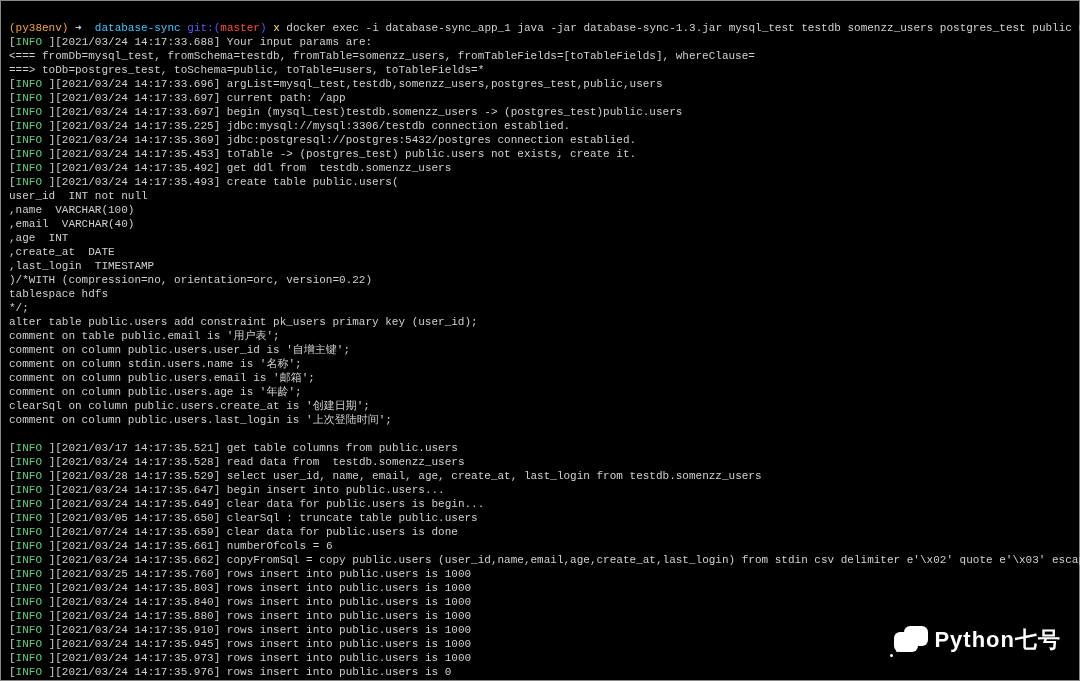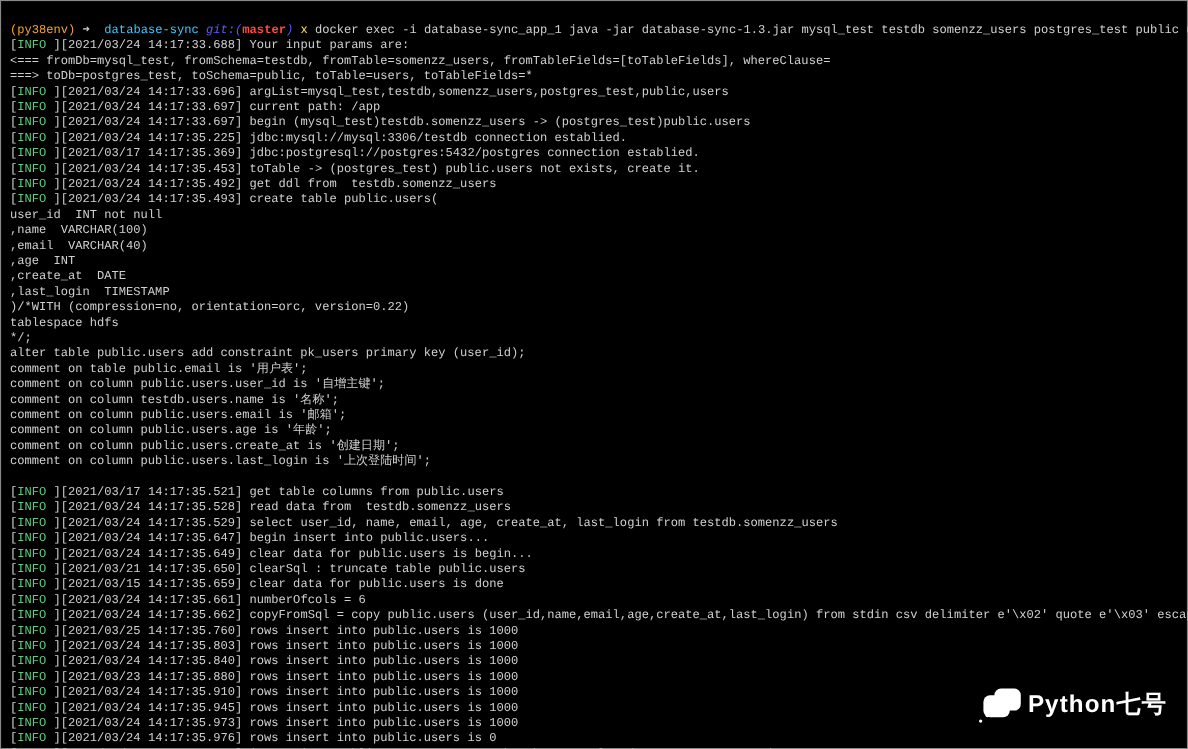--- a/index.html
+++ b/index.html
@@ -21,22 +21,22 @@
     height: 681px;
     border: 1px solid #888;
     padding: 6px 8px;
   }
   .terminal {
     white-space: pre;
   }
   .env    { color: #f5a52d; margin-top: 36px; }   
   .arrow  { color: #d0d0d0; }   
   .dir    { color: #3bc8ff; }   
-  .git    { color: #5b57ff; font-style: italic; }   
-  .branch { color: #ff4b3e; font-weight: bold; }   
+  .git    { color: #5b57ff; }   
+  .branch { color: #ff4b3e; }   
   .x      { color: #ffe14d; }   
   .cmd    { color: #d0d0d0; }
   .info   { color: #5bcf7f; margin-top: 35px; }   
   .bracket{ color: #d0d0d0; }
   .watermark {
     position: absolute;
     right: 18px;
     bottom: 26px;
     display: flex;
     align-items: center;
@@ -74,55 +74,55 @@
 <div class="window">
 <div class="terminal">
 <span><span class="env">(py38env)</span> <span class="arrow">➜</span>  <span class="dir">database-sync</span> <span class="git">git:(</span><span class="branch">master</span><span class="git">)</span> <span class="x">x</span> <span class="cmd">docker exec -i database-sync_app_1 java -jar database-sync-1.3.jar mysql_test testdb somenzz_users postgres_test public users --sync-ddl</span></span>
 <span><span class="bracket">[</span><span class="info">INFO</span> <span class="bracket">]</span><span>[2021/03/24 14:17:33.688] Your input params are:</span></span>
 <span>&lt;=== fromDb=mysql_test, fromSchema=testdb, fromTable=somenzz_users, fromTableFields=[toTableFields], whereClause=</span>
 <span>===&gt; toDb=postgres_test, toSchema=public, toTable=users, toTableFields=*</span>
 <span><span class="bracket">[</span><span class="info">INFO</span> <span class="bracket">]</span><span>[2021/03/24 14:17:33.696] argList=mysql_test,testdb,somenzz_users,postgres_test,public,users</span></span>
 <span><span class="bracket">[</span><span class="info">INFO</span> <span class="bracket">]</span><span>[2021/03/24 14:17:33.697] current path: /app</span></span>
 <span><span class="bracket">[</span><span class="info">INFO</span> <span class="bracket">]</span><span>[2021/03/24 14:17:33.697] begin (mysql_test)testdb.somenzz_users -&gt; (postgres_test)public.users</span></span>
 <span><span class="bracket">[</span><span class="info">INFO</span> <span class="bracket">]</span><span>[2021/03/24 14:17:35.225] jdbc:mysql://mysql:3306/testdb connection establied.</span></span>
-<span><span class="bracket">[</span><span class="info">INFO</span> <span class="bracket">]</span><span>[2021/03/17 14:17:35.369] jdbc:postgresql://postgres:5432/postgres connection establied.</span></span>
+<span><span class="bracket">[</span><span class="info">INFO</span> <span class="bracket">]</span><span>[2021/03/24 14:17:35.369] jdbc:postgresql://postgres:5432/postgres connection establied.</span></span>
 <span><span class="bracket">[</span><span class="info">INFO</span> <span class="bracket">]</span><span>[2021/03/24 14:17:35.453] toTable -&gt; (postgres_test) public.users not exists, create it.</span></span>
 <span><span class="bracket">[</span><span class="info">INFO</span> <span class="bracket">]</span><span>[2021/03/24 14:17:35.492] get ddl from  testdb.somenzz_users</span></span>
 <span><span class="bracket">[</span><span class="info">INFO</span> <span class="bracket">]</span><span>[2021/03/24 14:17:35.493] create table public.users(</span></span>
 <span>user_id  INT not null</span>
 <span>,name  VARCHAR(100)</span>
 <span>,email  VARCHAR(40)</span>
 <span>,age  INT</span>
 <span>,create_at  DATE</span>
 <span>,last_login  TIMESTAMP</span>
 <span>)/*WITH (compression=no, orientation=orc, version=0.22)</span>
 <span>tablespace hdfs</span>
 <span>*/;</span>
 <span>alter table public.users add constraint pk_users primary key (user_id);</span>
 <span>comment on table public.email is '用户表';</span>
 <span>comment on column public.users.user_id is '自增主键';</span>
-<span>comment on column testdb.users.name is '名称';</span>
+<span>comment on column stdin.users.name is '名称';</span>
 <span>comment on column public.users.email is '邮箱';</span>
 <span>comment on column public.users.age is '年龄';</span>
-<span>comment on column public.users.create_at is '创建日期';</span>
+<span>clearSql on column public.users.create_at is '创建日期';</span>
 <span>comment on column public.users.last_login is '上次登陆时间';</span>
 <span></span>
 <span><span class="bracket">[</span><span class="info">INFO</span> <span class="bracket">]</span><span>[2021/03/17 14:17:35.521] get table columns from public.users</span></span>
 <span><span class="bracket">[</span><span class="info">INFO</span> <span class="bracket">]</span><span>[2021/03/24 14:17:35.528] read data from  testdb.somenzz_users</span></span>
-<span><span class="bracket">[</span><span class="info">INFO</span> <span class="bracket">]</span><span>[2021/03/24 14:17:35.529] select user_id, name, email, age, create_at, last_login from testdb.somenzz_users</span></span>
+<span><span class="bracket">[</span><span class="info">INFO</span> <span class="bracket">]</span><span>[2021/03/28 14:17:35.529] select user_id, name, email, age, create_at, last_login from testdb.somenzz_users</span></span>
 <span><span class="bracket">[</span><span class="info">INFO</span> <span class="bracket">]</span><span>[2021/03/24 14:17:35.647] begin insert into public.users...</span></span>
 <span><span class="bracket">[</span><span class="info">INFO</span> <span class="bracket">]</span><span>[2021/03/24 14:17:35.649] clear data for public.users is begin...</span></span>
-<span><span class="bracket">[</span><span class="info">INFO</span> <span class="bracket">]</span><span>[2021/03/21 14:17:35.650] clearSql : truncate table public.users</span></span>
-<span><span class="bracket">[</span><span class="info">INFO</span> <span class="bracket">]</span><span>[2021/03/15 14:17:35.659] clear data for public.users is done</span></span>
+<span><span class="bracket">[</span><span class="info">INFO</span> <span class="bracket">]</span><span>[2021/03/05 14:17:35.650] clearSql : truncate table public.users</span></span>
+<span><span class="bracket">[</span><span class="info">INFO</span> <span class="bracket">]</span><span>[2021/07/24 14:17:35.659] clear data for public.users is done</span></span>
 <span><span class="bracket">[</span><span class="info">INFO</span> <span class="bracket">]</span><span>[2021/03/24 14:17:35.661] numberOfcols = 6</span></span>
 <span><span class="bracket">[</span><span class="info">INFO</span> <span class="bracket">]</span><span>[2021/03/24 14:17:35.662] copyFromSql = copy public.users (user_id,name,email,age,create_at,last_login) from stdin csv delimiter e'\x02' quote e'\x03' escape e'\x03'</span></span>
 <span><span class="bracket">[</span><span class="info">INFO</span> <span class="bracket">]</span><span>[2021/03/25 14:17:35.760] rows insert into public.users is 1000</span></span>
 <span><span class="bracket">[</span><span class="info">INFO</span> <span class="bracket">]</span><span>[2021/03/24 14:17:35.803] rows insert into public.users is 1000</span></span>
 <span><span class="bracket">[</span><span class="info">INFO</span> <span class="bracket">]</span><span>[2021/03/24 14:17:35.840] rows insert into public.users is 1000</span></span>
-<span><span class="bracket">[</span><span class="info">INFO</span> <span class="bracket">]</span><span>[2021/03/23 14:17:35.880] rows insert into public.users is 1000</span></span>
+<span><span class="bracket">[</span><span class="info">INFO</span> <span class="bracket">]</span><span>[2021/03/24 14:17:35.880] rows insert into public.users is 1000</span></span>
 <span><span class="bracket">[</span><span class="info">INFO</span> <span class="bracket">]</span><span>[2021/03/24 14:17:35.910] rows insert into public.users is 1000</span></span>
 <span><span class="bracket">[</span><span class="info">INFO</span> <span class="bracket">]</span><span>[2021/03/24 14:17:35.945] rows insert into public.users is 1000</span></span>
 <span><span class="bracket">[</span><span class="info">INFO</span> <span class="bracket">]</span><span>[2021/03/24 14:17:35.973] rows insert into public.users is 1000</span></span>
 <span><span class="bracket">[</span><span class="info">INFO</span> <span class="bracket">]</span><span>[2021/03/24 14:17:35.976] rows insert into public.users is 0</span></span>
 <span><span class="bracket">[</span><span class="info">INFO</span> <span class="bracket">]</span><span>[2021/03/24 14:17:35.978] insert into public.users 7000 rows has been completed, cost 0.312 seconds</span></span>
 
 
 </div>
 
 <div class="watermark">

